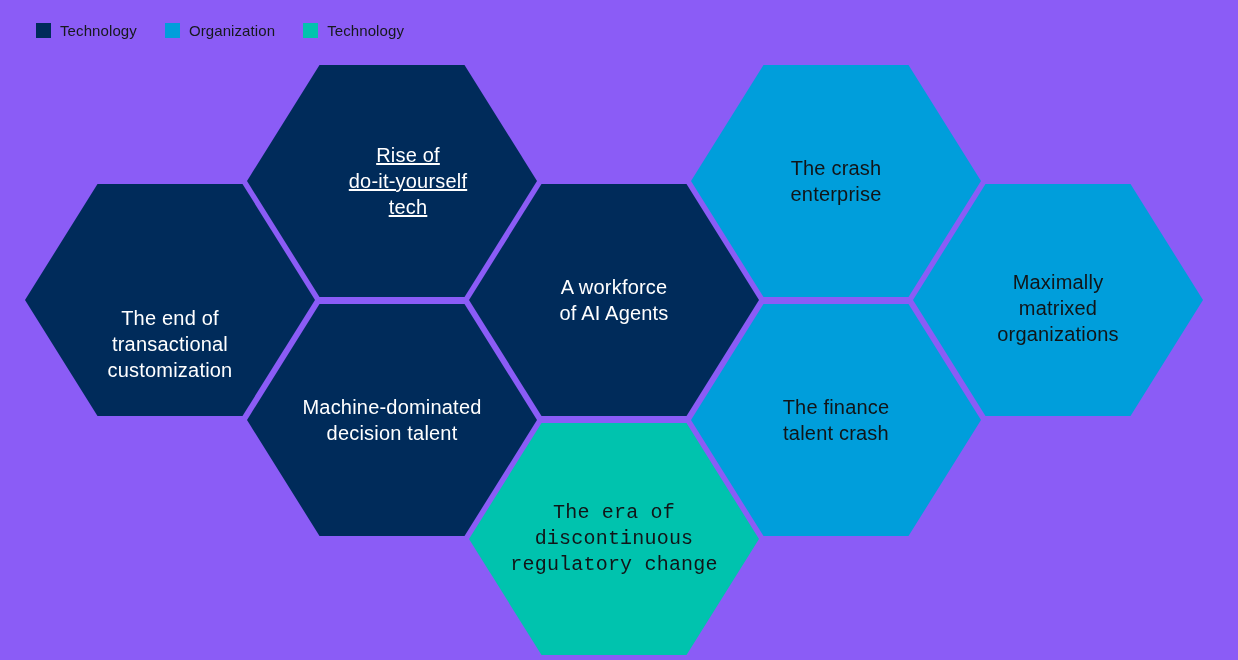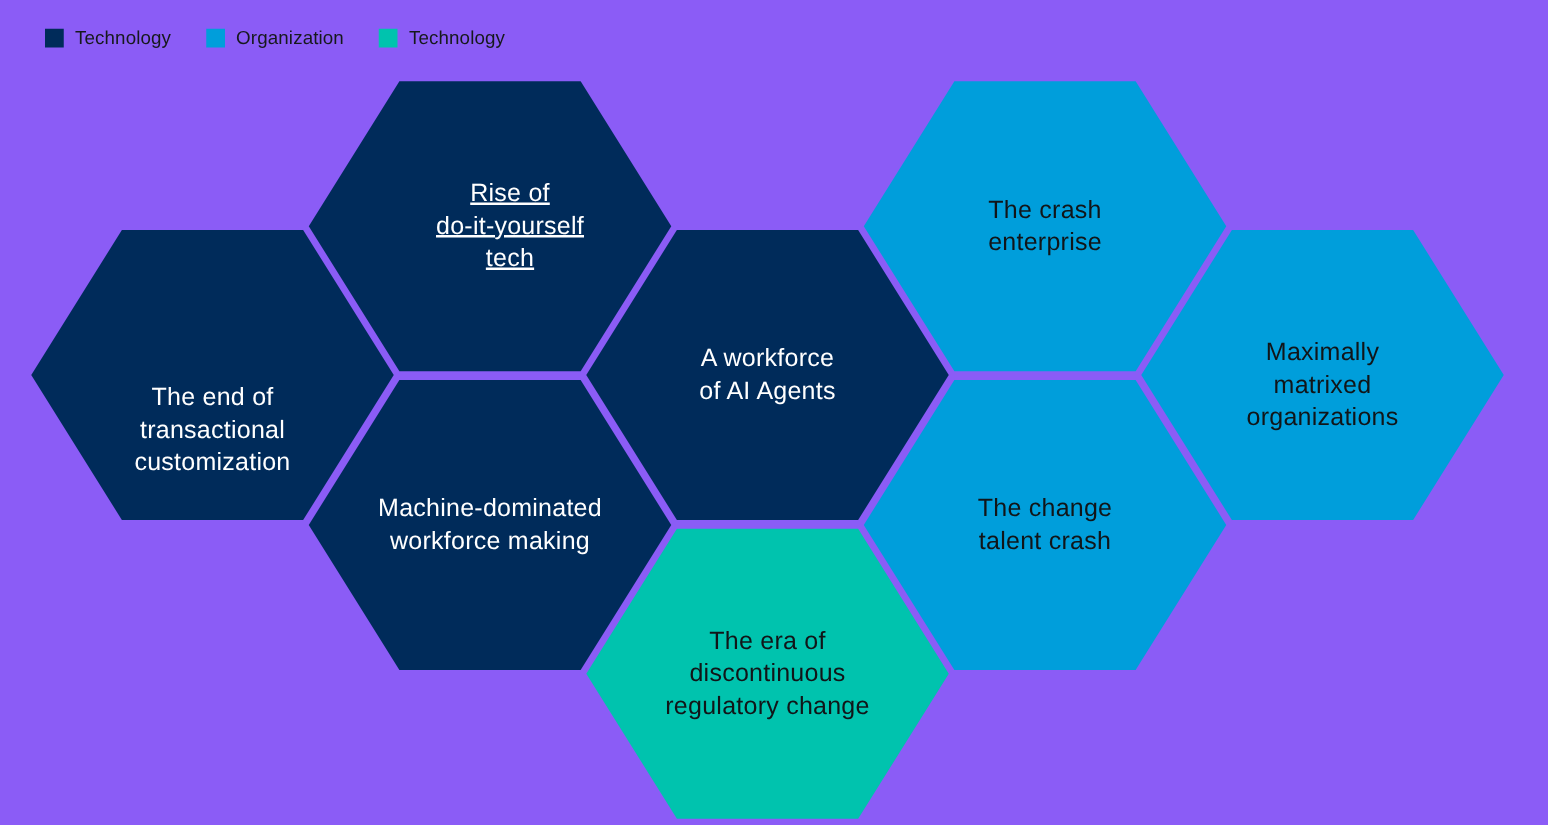--- a/index.html
+++ b/index.html
@@ -88,27 +88,27 @@
       <polygon points="913,300 985.5,184 1130.5,184 1203,300 1130.5,416 985.5,416" fill="#009edb"></polygon>
     </svg>
   <div id="labels">
       <div class="hex-label" style="left: 170px; top: 300px; color: rgb(255, 255, 255); margin-top: 44px;">The end of
 transactional
 customization</div>
       <div class="hex-label" style="left: 408px; top: 181px; color: rgb(255, 255, 255); text-decoration: underline;">Rise of
 do-it-yourself
 tech</div>
       <div class="hex-label" style="left: 392px; top: 420px; color: rgb(255, 255, 255);">Machine-dominated
-workforce making</div>
+decision talent</div>
       <div class="hex-label" style="left: 614px; top: 300px; color: rgb(255, 255, 255);">A workforce
 of AI Agents</div>
-      <div class="hex-label" style="left: 614px; top: 539px; color: rgb(17, 21, 24);">The era of
+      <div class="hex-label" style="left: 614px; top: 539px; color: rgb(17, 21, 24); font-family: Liberation Mono, monospace;">The era of
 discontinuous
 regulatory change</div>
       <div class="hex-label" style="left: 836px; top: 181px; color: rgb(17, 21, 24);">The crash
 enterprise</div>
-      <div class="hex-label" style="left: 836px; top: 420px; color: rgb(17, 21, 24);">The change
+      <div class="hex-label" style="left: 836px; top: 420px; color: rgb(17, 21, 24);">The finance
 talent crash</div>
       <div class="hex-label" style="left: 1058px; top: 308px; color: rgb(17, 21, 24);">Maximally
 matrixed
 organizations</div>
     </div>
 </div>
 
 </body></html>

